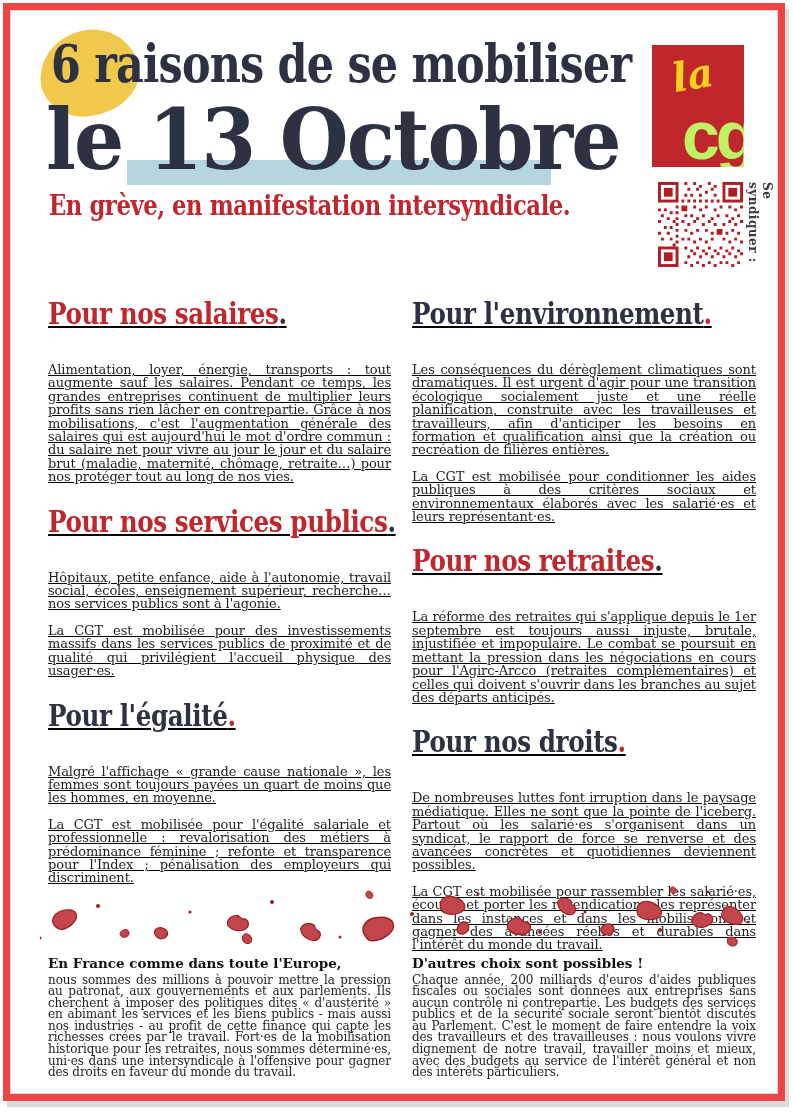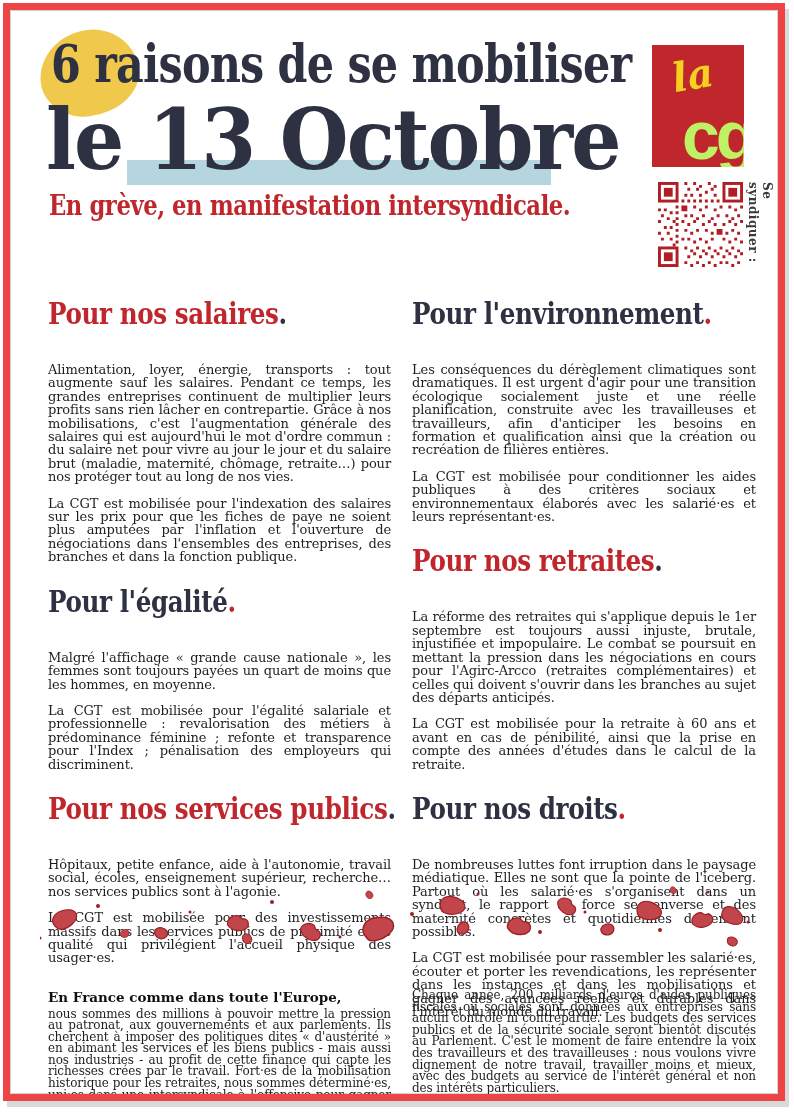--- a/index.html
+++ b/index.html
@@ -56,39 +56,39 @@
   .qr-label{
     position:absolute;left:88px;top:0;
     writing-mode:vertical-rl;
     font-family:"DejaVu Serif",serif;font-weight:bold;font-size:12px;color:#3a3a3a;
     letter-spacing:0.5px;height:86px;
   }
   
   .main{position:absolute;left:38px;top:290px;width:708px;display:flex;gap:21px;}
   .col{width:343px;}
   .col.right{width:344px;}
-  .section{margin:0;}
+  .section{margin:0;text-decoration:underline;}
   .section + .section{margin-top:24px;}
   .sec-heading{
     font-size:29px;font-weight:bold;letter-spacing:-0.5px;line-height:1;
     white-space:nowrap;transform:scaleX(0.85);transform-origin:left top;
     margin-bottom:8px;
   }
   .h-red .ht{color:#c0272d;} .h-red .hp{color:#2e3142;}
   .h-dark .ht{color:#2e3142;} .h-dark .hp{color:#c0272d;}
   .para{
     font-size:13px;line-height:13.4px;color:#1e1e20;
     text-align:justify;letter-spacing:-0.1px;hyphens:auto;margin-top:34px;
   }
   .para + .para{margin-top:11px;}
   
   .band{position:absolute;left:30px;top:872px;width:714px;height:66px;}
   
   .footer{position:absolute;left:38px;top:946px;width:708px;display:flex;gap:21px;}
-  .fblock{width:343px;margin-top:34px;}
+  .fblock{width:343px;}
   .fblock.right{width:344px;}
   .f-heading{font-size:13.5px;font-weight:bold;color:#111111;margin-bottom:3px;line-height:1.15;}
   .f-body{
     font-size:12px;line-height:11.6px;color:#1e1e20;
     text-align:justify;letter-spacing:-0.1px;hyphens:auto;
   }
 </style>
 </head>
 <body>
 
@@ -127,53 +127,51 @@
     </svg>
     <span class="qr-label">Se syndiquer :</span>
   </div>
 
   <div class="main">
     <div class="col">
 
       <div class="section">
         <div class="sec-heading h-red"><span class="ht">Pour nos salaires</span><span class="hp">.</span></div>
         <p class="para">Alimentation, loyer, énergie, transports : tout augmente sauf les salaires. Pendant ce temps, les grandes entreprises continuent de multiplier leurs profits sans rien lâcher en contrepartie. Grâce à nos mobilisations, c'est l'augmentation générale des salaires qui est aujourd'hui le mot d'ordre commun : du salaire net pour vivre au jour le jour et du salaire brut (maladie, maternité, chômage, retraite…) pour nos protéger tout au long de nos vies.</p>
-        <p class="para">La CGT est mobilisée pour l'indexation des salaires sur les prix pour que les fiches de paye ne soient plus amputées par l'inflation et l'ouverture de négociations dans l'ensembles des entreprises, des branches et dans la fonction publique.</p>
+      </div>
+
+      <div class="section">
+        <div class="sec-heading h-red"><span class="ht">Pour nos services publics</span><span class="hp">.</span></div>
+        <p class="para">Hôpitaux, petite enfance, aide à l'autonomie, travail social, écoles, enseignement supérieur, recherche… nos services publics sont à l'agonie.</p>
+        <p class="para">La CGT est mobilisée pour des investissements massifs dans les services publics de proximité et de qualité qui privilégient l'accueil physique des usager·es.</p>
       </div>
 
       <div class="section">
         <div class="sec-heading h-dark"><span class="ht">Pour l'égalité</span><span class="hp">.</span></div>
         <p class="para">Malgré l'affichage « grande cause nationale », les femmes sont toujours payées un quart de moins que les hommes, en moyenne.</p>
         <p class="para">La CGT est mobilisée pour l'égalité salariale et professionnelle : revalorisation des métiers à prédominance féminine ; refonte et transparence pour l'Index ; pénalisation des employeurs qui discriminent.</p>
       </div>
 
-      <div class="section">
-        <div class="sec-heading h-red"><span class="ht">Pour nos services publics</span><span class="hp">.</span></div>
-        <p class="para">Hôpitaux, petite enfance, aide à l'autonomie, travail social, écoles, enseignement supérieur, recherche… nos services publics sont à l'agonie.</p>
-        <p class="para">La CGT est mobilisée pour des investissements massifs dans les services publics de proximité et de qualité qui privilégient l'accueil physique des usager·es.</p>
-      </div>
-
     </div>
     <div class="col right">
 
       <div class="section">
         <div class="sec-heading h-dark"><span class="ht">Pour l'environnement</span><span class="hp">.</span></div>
         <p class="para">Les conséquences du dérèglement climatiques sont dramatiques. Il est urgent d'agir pour une transition écologique socialement juste et une réelle planification, construite avec les travailleuses et travailleurs, afin d'anticiper les besoins en formation et qualification ainsi que la création ou recréation de filières entières.</p>
         <p class="para">La CGT est mobilisée pour conditionner les aides publiques à des critères sociaux et environnementaux élaborés avec les salarié·es et leurs représentant·es.</p>
       </div>
 
       <div class="section">
         <div class="sec-heading h-red"><span class="ht">Pour nos retraites</span><span class="hp">.</span></div>
         <p class="para">La réforme des retraites qui s'applique depuis le 1er septembre est toujours aussi injuste, brutale, injustifiée et impopulaire. Le combat se poursuit en mettant la pression dans les négociations en cours pour l'Agirc-Arcco (retraites complémentaires) et celles qui doivent s'ouvrir dans les branches au sujet des départs anticipés.</p>
-        <p class="para">La CGT est mobilisée pour la retraite à 60 ans et avant en cas de pénibilité, ainsi que la prise en compte des années d'études dans le calcul de la retraite.</p>
       </div>
 
       <div class="section">
         <div class="sec-heading h-dark"><span class="ht">Pour nos droits</span><span class="hp">.</span></div>
-        <p class="para">De nombreuses luttes font irruption dans le paysage médiatique. Elles ne sont que la pointe de l'iceberg. Partout où les salarié·es s'organisent dans un syndicat, le rapport de force se renverse et des maternité concrètes et quotidiennes deviennent possibles.</p>
+        <p class="para">De nombreuses luttes font irruption dans le paysage médiatique. Elles ne sont que la pointe de l'iceberg. Partout où les salarié·es s'organisent dans un syndicat, le rapport de force se renverse et des avancées concrètes et quotidiennes deviennent possibles.</p>
         <p class="para">La CGT est mobilisée pour rassembler les salarié·es, écouter et porter les revendications, les représenter dans les instances et dans les mobilisations et gagner des avancées réelles et durables dans l'intérêt du monde du travail.</p>
       </div>
 
     </div>
   </div>
 
   <div class="band">
     <svg width="714" height="66" viewBox="0 0 714 66">
       <defs>
         <path id="pA" d="M2,12 C0,5 6,0 14,1 C22,2 28,6 26,12 C24,17 14,20 7,18 C3,17 3,15 2,12 Z"></path>
@@ -216,17 +214,18 @@
       </g>
     </svg>
   </div>
 
   <div class="footer">
     <div class="fblock">
       <div class="f-heading">En France comme dans toute l'Europe,</div>
       <div class="f-body">nous sommes des millions à pouvoir mettre la pression au patronat, aux gouvernements et aux parlements. Ils cherchent à imposer des politiques dites « d'austérité » en abimant les services et les biens publics - mais aussi nos industries - au profit de cette finance qui capte les richesses crées par le travail. Fort·es de la mobilisation historique pour les retraites, nous sommes déterminé·es, uni·es dans une intersyndicale à l'offensive pour gagner des droits en faveur du monde du travail.</div>
     </div>
     <div class="fblock right">
+      <div class="f-heading">D'autres choix sont possibles !</div>
       <div class="f-body">Chaque année, 200 milliards d'euros d'aides publiques fiscales ou sociales sont données aux entreprises sans aucun contrôle ni contrepartie. Les budgets des services publics et de la sécurité sociale seront bientôt discutés au Parlement. C'est le moment de faire entendre la voix des travailleurs et des travailleuses : nous voulons vivre dignement de notre travail, travailler moins et mieux, avec des budgets au service de l'intérêt général et non des intérêts particuliers.</div>
     </div>
   </div>
 
 </div>
 
 </body></html>

